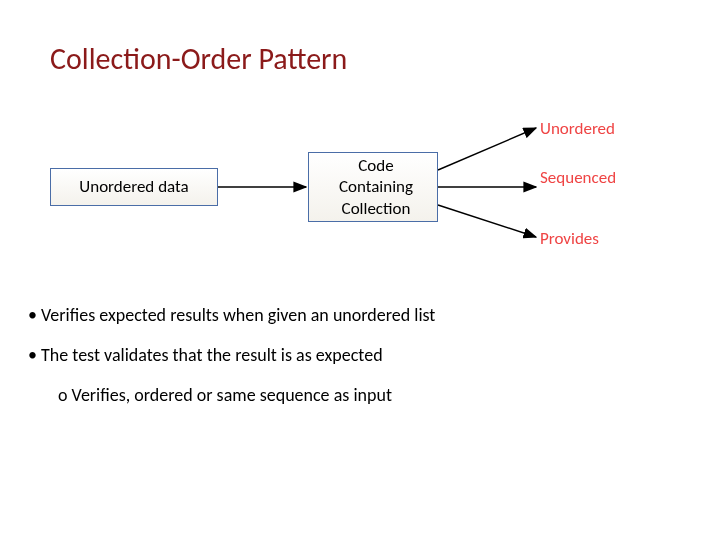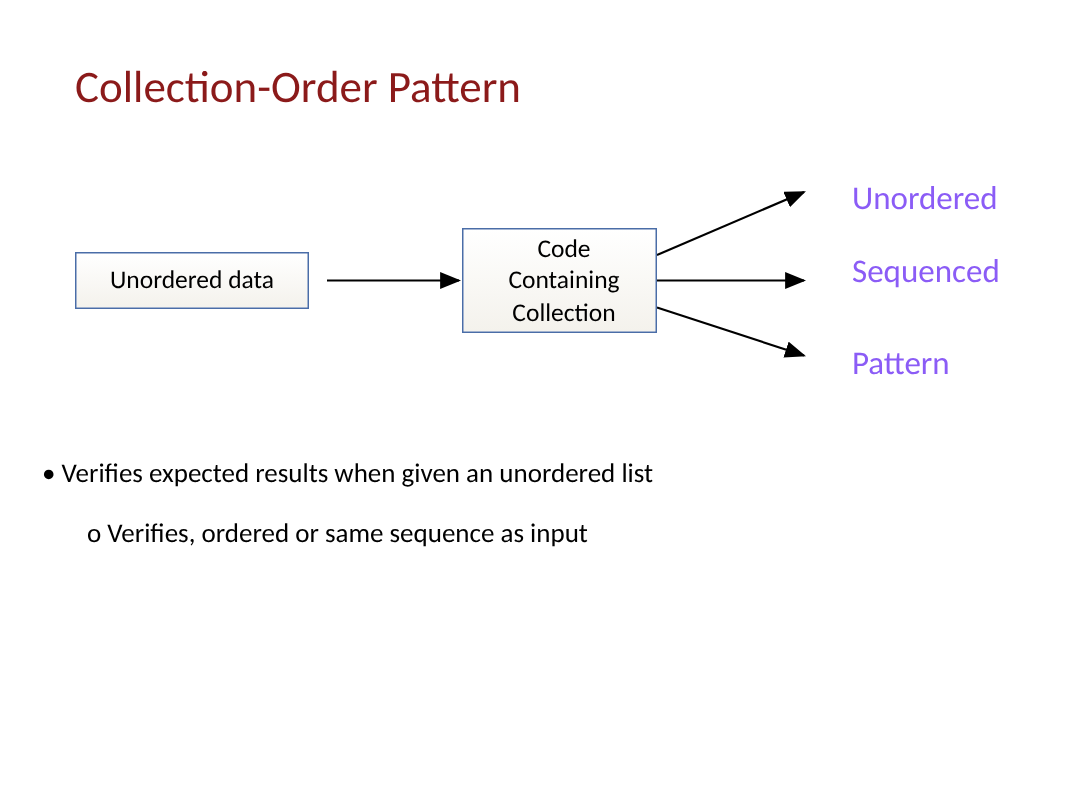--- a/index.html
+++ b/index.html
@@ -35,35 +35,34 @@
     line-height: 1.25;
     color: #000;
     display: flex;
     align-items: center;
     justify-content: center;
     padding: 4px 6px;
   }
   .box-input {
     top: 58px;
     left: 0;
-    width: 156px;
+    width: 168px;
     height: 38px;
   }
   .box-process {
     top: 42px;
     left: 258px;
     width: 130px;
     height: 70px;
     padding-left: 12px;
   }
   .out-label {
     position: absolute;
-    font-size: 22px;
-    color: #8b5cf6;
-    margin-left: 28px;
+    font-size: 17px;
+    color: #ef4444;
   }
   .out-unordered { top: 8px;  left: 490px; }
   .out-sequenced { top: 57px; left: 490px; }
   .out-ordered   { top: 118px; left: 490px; }
 
   svg.connectors {
     position: absolute;
     top: 0;
     left: 0;
     width: 620px;
@@ -115,19 +114,20 @@
   </div>
 
   <div class="box box-process">
     <span style="white-space:pre-line">Code
 Containing
 Collection</span>
   </div>
 
   <div class="out-label out-unordered">Unordered</div>
   <div class="out-label out-sequenced">Sequenced</div>
-  <div class="out-label out-ordered">Pattern</div>
+  <div class="out-label out-ordered">Provides</div>
 </div>
 
 <div class="bullets">
   <div class="b1"><span class="dot"></span><span>Verifies expected results when given an unordered list</span></div>
+  <div class="b1"><span class="dot"></span><span>The test validates that the result is as expected</span></div>
   <div class="sub"><span class="o"></span><span>Verifies, ordered or same sequence as input</span></div>
 </div>
 
 </body></html>

